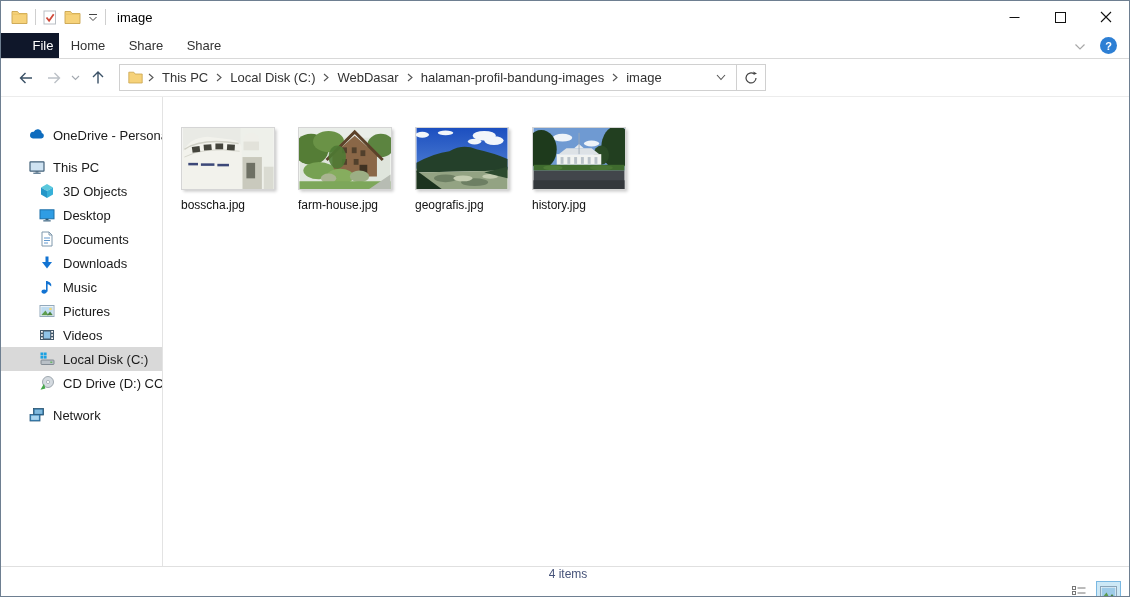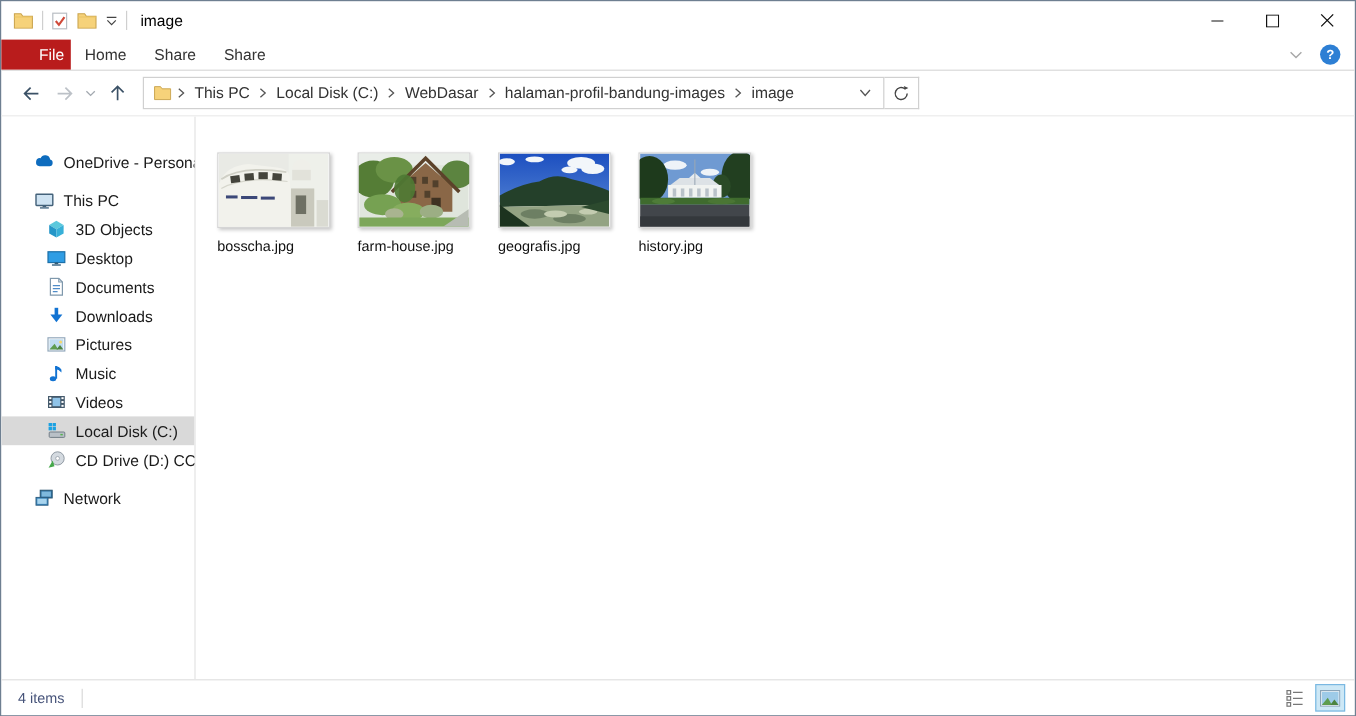--- a/index.html
+++ b/index.html
@@ -11,21 +11,21 @@
   .qat { display:flex; align-items:center; padding-left:10px; gap:7px; }
   .qat-sep { width:1px; height:16px; background:#cfcfcf; }
   .qat-btn { display:flex; align-items:center; justify-content:center; }
   .win-title { font-size:13px; color:#000; margin-left:4px; }
   .controls { margin-left:auto; display:flex; height:100%; }
   .ctrl-btn { width:46px; height:32px; display:flex; align-items:center; justify-content:center; background:transparent; border:none; }
 
   
   .tabrow { height:26px; display:flex; align-items:stretch; border-bottom:1px solid #d9d9d9; flex-shrink:0; }
   .tab { width:58px; display:flex; align-items:center; justify-content:center; font-size:13px; color:#333; cursor:default; }
-  .tab.active { background:#b91c1c; color:#fff;padding-left:26px; }
+  .tab.active { background:#0f172a; color:#fff;padding-left:26px; }
   .tabrow-right { margin-left:auto; display:flex; align-items:center; gap:14px; padding-right:12px; }
   .help-circle { width:17px; height:17px; border-radius:50%; background:#2d7fd4; color:#fff; font-size:11px; font-weight:bold; display:flex; align-items:center; justify-content:center; }
 
   
   .navrow { height:38px; display:flex; align-items:center; border-bottom:1px solid #ececec; padding-left:10px; flex-shrink:0; }
   .nav-btn { border:none; background:transparent; display:flex; align-items:center; justify-content:center; height:28px; }
   .nav-back { width:30px; } .nav-fwd { width:26px; } .nav-hist { width:16px; } .nav-up { width:30px; }
   .addressbar { width:618px; height:27px; border:1px solid #d0d0d0; background:#fff; display:flex; align-items:center; padding:0 6px 0 8px; margin-left:6px; }
   .crumb-folder { margin-right:4px; display:flex; }
   .crumb { font-size:13px; color:#333; padding:0 7px; white-space:nowrap; cursor:default; }
@@ -46,21 +46,21 @@
   .gap-before { margin-top:8px; }
   .side-item.selected { background:#d9d9d9; }
 
   .content { flex:1; padding:30px 0 0 18px; display:flex; align-items:flex-start; }
   .file-item { width:95px; margin-right:22px; display:flex; flex-direction:column; cursor:default; }
   .thumb { width:94px; height:63px; border:1px solid #d5d5d5; box-shadow:1.5px 1.5px 3px rgba(0,0,0,0.22); background:#fff; }
   .thumb svg { display:block; }
   .fname { margin-top:8px; font-size:12px; color:#111; }
 
   
-  .statusbar { height:30px; border-top:1px solid #e0e0e0; display:flex; align-items:center; padding:0 8px 0 14px; flex-shrink:0; }
+  .statusbar { height:30px; border-top:1px solid #e0e0e0; display:flex; align-items:center; padding:0 8px 0 14px; flex-shrink:0;flex-direction:column; }
   .count { font-size:12px; color:#465379; }
   .status-sep { width:1px; height:16px; background:#d9d9d9; margin-left:14px; }
   .view-toggles { margin-left:auto; display:flex; gap:5px; }
   .view-btn { width:25px; height:23px; display:flex; align-items:center; justify-content:center; background:transparent; border:1px solid transparent; }
   .view-btn.active { background:#cde8f6; border-color:#7ab8e2; }
 </style>
 </head>
 <body>
 
 <div class="window">
@@ -260,40 +260,40 @@
                 <rect x="6.5" y="1.5" width="3" height="6"></rect>
                 <polygon points="3,7 13,7 8,13.5"></polygon>
               </g>
             </svg>
           </span>
         <span>Downloads</span>
       </div>
       <div class="side-item level1">
         <span class="sicon">
             <svg width="16" height="16" viewBox="0 0 16 16">
+              <g fill="#1273d2">
+                <ellipse cx="5.2" cy="12.6" rx="2.7" ry="2.1"></ellipse>
+                <rect x="7" y="2" width="1.6" height="10.6"></rect>
+                <path d="M7,2 q4,0.5 5.2,3.2 l0,2.2 q-2.2,-2.6 -5.2,-2.6 Z"></path>
+              </g>
+            </svg>
+          </span>
+        <span>Music</span>
+      </div>
+      <div class="side-item level1">
+        <span class="sicon">
+            <svg width="16" height="16" viewBox="0 0 16 16">
               <rect x="1" y="2.5" width="14" height="11" fill="#fdfdfd" stroke="#93a9bc"></rect>
               <rect x="2.2" y="3.7" width="11.6" height="8.6" fill="#bfdcf0"></rect>
               <polygon points="2.2,12.3 6.5,7.5 9.5,12.3" fill="#5d9c4e"></polygon>
               <polygon points="8,12.3 11,8.5 13.8,12.3" fill="#4c8440"></polygon>
               <circle cx="11.5" cy="6" r="1.3" fill="#f5d76e"></circle>
             </svg>
           </span>
         <span>Pictures</span>
-      </div>
-      <div class="side-item level1">
-        <span class="sicon">
-            <svg width="16" height="16" viewBox="0 0 16 16">
-              <g fill="#1273d2">
-                <ellipse cx="5.2" cy="12.6" rx="2.7" ry="2.1"></ellipse>
-                <rect x="7" y="2" width="1.6" height="10.6"></rect>
-                <path d="M7,2 q4,0.5 5.2,3.2 l0,2.2 q-2.2,-2.6 -5.2,-2.6 Z"></path>
-              </g>
-            </svg>
-          </span>
-        <span>Music</span>
       </div>
       <div class="side-item level1">
         <span class="sicon">
             <svg width="16" height="16" viewBox="0 0 16 16">
               <rect x="1" y="3" width="14" height="10" fill="#44596b"></rect>
               <g fill="#fff">
                 <rect x="2" y="4" width="1.8" height="1.6"></rect>
                 <rect x="2" y="7.2" width="1.8" height="1.6"></rect>
                 <rect x="2" y="10.4" width="1.8" height="1.6"></rect>
                 <rect x="12.2" y="4" width="1.8" height="1.6"></rect>

